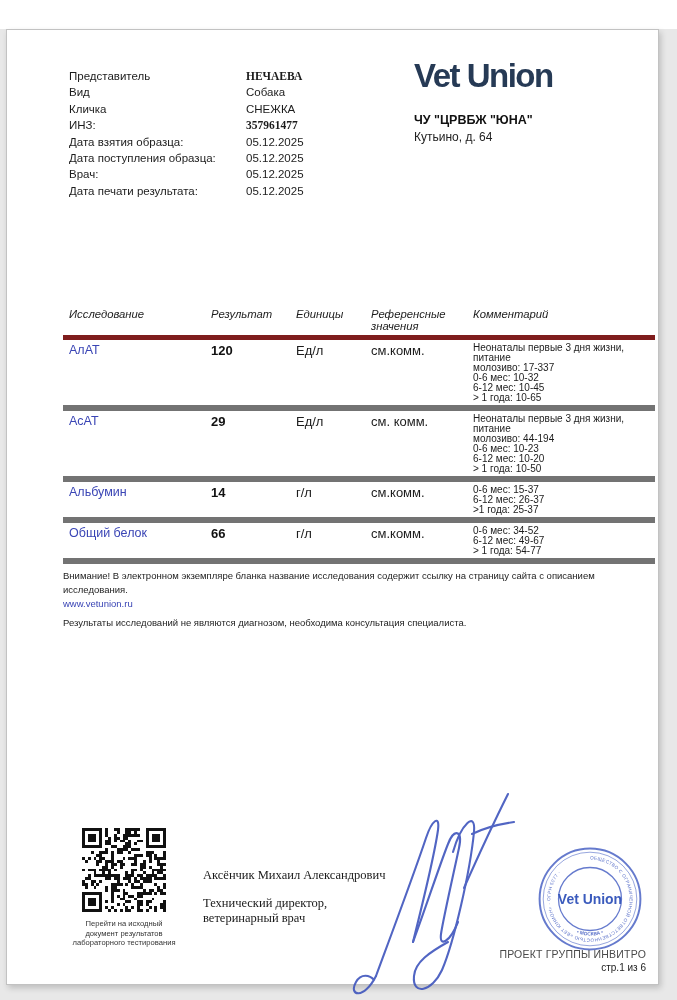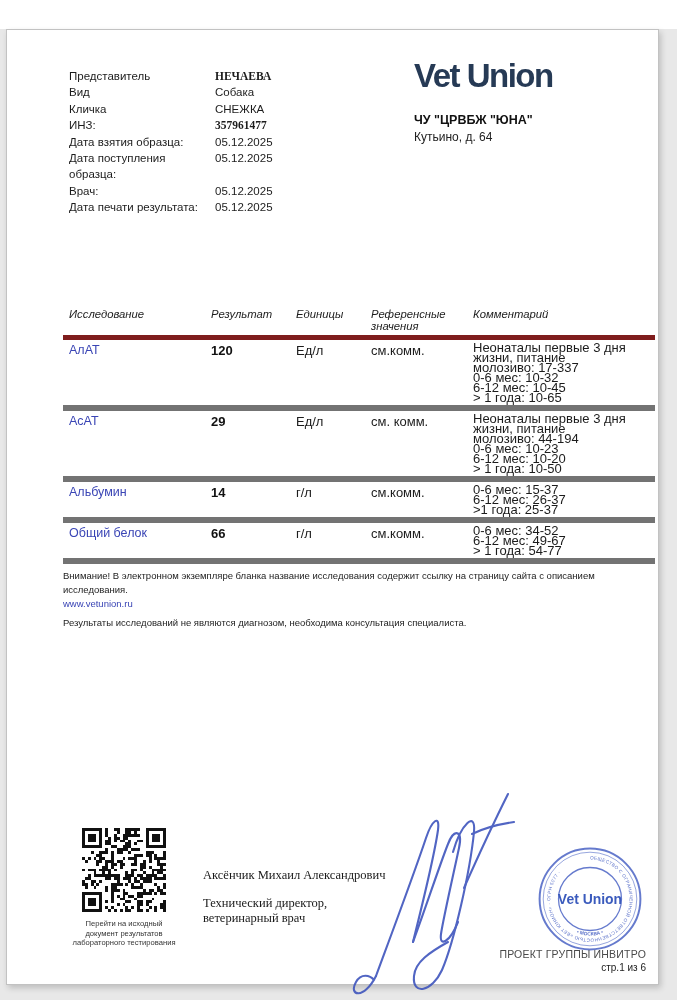--- a/index.html
+++ b/index.html
@@ -6,42 +6,42 @@
   html,body { width:677px; height:1000px; overflow:hidden;
     font-family:"Liberation Sans", sans-serif; background:#e8e8e8; }
   .top-band { position:absolute; left:0; top:0; width:677px; height:29px; background:#ffffff; }
   .page { position:absolute; left:6px; top:29px; width:653px; height:956px;
     background:#ffffff; border:1px solid #c2c2c2; box-shadow:2px 3px 6px rgba(0,0,0,.18); }
   .pre { white-space:pre-line; }
 
   
   .info-block { position:absolute; left:62px; top:38px; width:345px; font-size:11.5px; color:#1c1c1c; }
   .info-row { display:flex; line-height:16.4px; }
-  .info-row .lbl { width:146px; }
+  .info-row .lbl { width:177px; }
   .info-row .val { flex:1; }
   .b { font-weight:bold;font-family:Liberation Serif, serif; }
 
   
   .brand-block { position:absolute; left:407px; top:26px; width:230px; }
   .logo { font-size:33px; font-weight:800; letter-spacing:-1.5px; color:#263a55; line-height:40px; }
   .clinic { margin-top:17px; font-size:12.5px; font-weight:bold; color:#111; }
   .address { margin-top:3px; font-size:12px; color:#222; }
 
   
   .results-area { position:absolute; left:56px; top:276px; width:592px; }
   .trow { display:grid; grid-template-columns:148px 85px 75px 102px 182px; }
   .thead { border-bottom:5px solid #7f1d1d; padding:2px 0 3px 0;font-style:italic; }
   .thead .c { font-size:11.3px; color:#1c1c1c; }
   .drow { border-bottom:6px solid #737373; padding:3px 0 2px 0; }
   .c { padding-right:8px; }
   .c.first { padding-left:6px; }
   .name { font-size:12.5px; color:#3a45b5; }
   .res { font-size:13px; font-weight:bold; color:#111; }
   .unit, .ref { font-size:13px; color:#1c1c1c; }
-  .com { font-size:13px; line-height:10px; color:#1c1c1c; }
+  .com { font-size:10px; line-height:10px; color:#1c1c1c; }
   .notes { margin-top:5px; font-size:9.5px; color:#1c1c1c; line-height:14px; }
   .link { color:#3a45b5; text-decoration:none; font-size:9.5px; }
   .disclaimer { margin-top:5px; font-size:9.5px; color:#1c1c1c; }
 
   
   .qr-block { position:absolute; left:38px; top:798px; width:158px; text-align:center; }
   .qr-block svg { display:block; margin:0 auto; }
   .qr-caption { margin-top:7px; font-size:7.6px; line-height:9.6px; color:#333; }
 
   .signer { position:absolute; left:196px; top:838px; width:230px;

